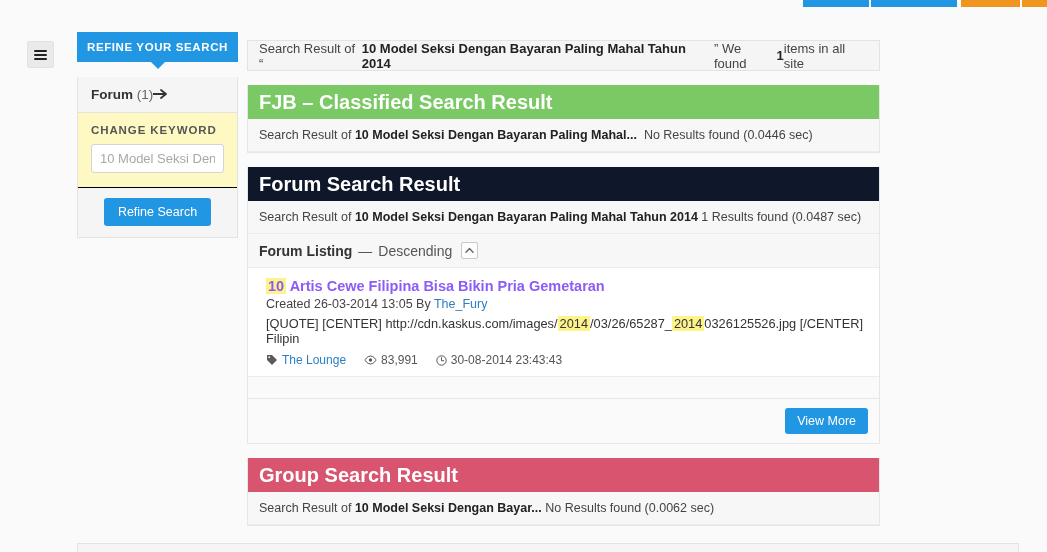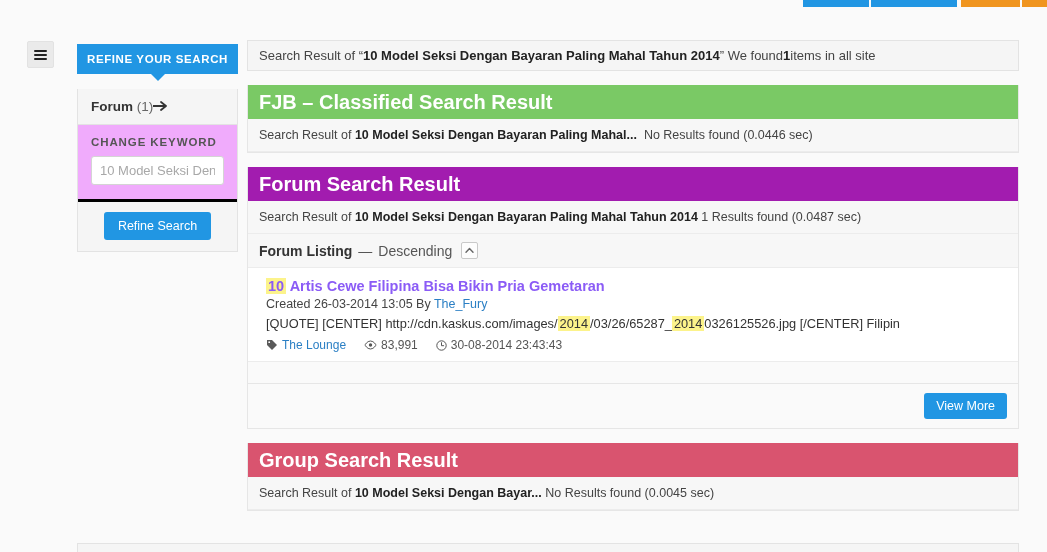--- a/index.html
+++ b/index.html
@@ -27,22 +27,22 @@
     background: #eaeaea; border: 1px solid #e2e2e2; border-radius: 2px;
     display: flex; align-items: center; justify-content: center;
     cursor: pointer;
   }
   .hamburger .bars { width: 13px; }
   .hamburger .bars i {
     display: block; height: 2px; background: #222; margin: 2px 0; border-radius: 1px;
   }
 
   
-  .sidebar { position: absolute; left: 77px; top: 44px; width: 161px; }
-  .content { position: absolute; left: 247px; top: 40px; width: 772px; }
+  .sidebar { position: absolute; left: 77px; top: 32px; width: 161px; }
+  .content { position: absolute; left: 247px; top: 40px; width: 633px; }
 
   
   .refine-tab {
     height: 30px; background: #2196e3; color: #fff;
     font-size: 11.5px; font-weight: bold; letter-spacing: .6px;
     display: flex; align-items: center; justify-content: center;
     cursor: pointer; position: relative;
   }
   .refine-tab:after {
     content: ""; position: absolute; left: 50%; bottom: -7px; margin-left: -7px;
@@ -55,21 +55,21 @@
 
   .facet-row {
     display: flex; align-items: center; justify-content: flex-start;
     padding: 10px 12px 10px 13px; border-bottom: 1px solid #e3e3e3;
     font-size: 13.5px; color: #333; cursor: pointer; background: #f5f5f5;
   }
   .facet-row .facet-label { font-weight: bold; color: #333; }
   .facet-row .facet-count { font-weight: normal; color: #666; }
   .facet-arrow { color: #333; font-size: 15px; line-height: 1; }
 
-  .keyword-block { padding: 11px 13px 14px 13px; background: #f0abfc; border-bottom: 3px solid #000000;}
+  .keyword-block { padding: 11px 13px 14px 13px; background: #fef9c3; border-bottom: 1px solid #000000;}
   .keyword-title {
     font-size: 11.5px; font-weight: bold; letter-spacing: .9px;
     color: #555; margin-bottom: 8px;
   }
   .keyword-input {
     width: 100%; height: 29px; padding: 4px 8px;
     border: 1px solid #d4d4d4; border-radius: 3px; background: #fff;
     font-size: 13px; color: #999; font-family: "Liberation Sans", sans-serif;
     outline: none;
   }
@@ -89,21 +89,21 @@
     font-size: 13px; color: #444;
   }
   .search-summary b { color: #222; }
 
   .result-card { margin-top: 14px; background: #fff; border: 1px solid #e6e6e6; border-top: none; }
   .card-head {
     height: 34px; display: flex; align-items: center;
     padding: 0 11px; color: #fff; font-size: 20px; font-weight: bold;
   }
   .head-green { background: #7ac965; }
-  .head-blue  { background: #a21caf; text-align: right; }
+  .head-blue  { background: #0f172a; text-align: right; }
   .head-pink  { background: #d9546f; }
 
   .card-sub {
     padding: 9px 11px; font-size: 12.5px; color: #444;
     background: #f7f7f7; border-bottom: 1px solid #ececec;
   }
   .card-sub b { color: #222; }
 
   .listing-bar {
     padding: 8px 11px; font-size: 14px; color: #555;
@@ -276,18 +276,18 @@
     <div class="viewmore-row">
       <button class="viewmore-btn">View More</button>
     </div>
   </div>
 
   <div class="result-card">
     <div class="card-head head-pink">
       <span>Group Search Result</span>
     </div>
     <div class="card-sub">
-      <span>Search Result of </span><b>10 Model Seksi Dengan Bayar...</b> <span>No Results found (0.0045 sec)</span>
+      <span>Search Result of </span><b>10 Model Seksi Dengan Bayar...</b> <span>No Results found (0.0062 sec)</span>
     </div>
   </div>
 </div>
 
 <div class="bottom-stub"></div>
 
 </body></html>

